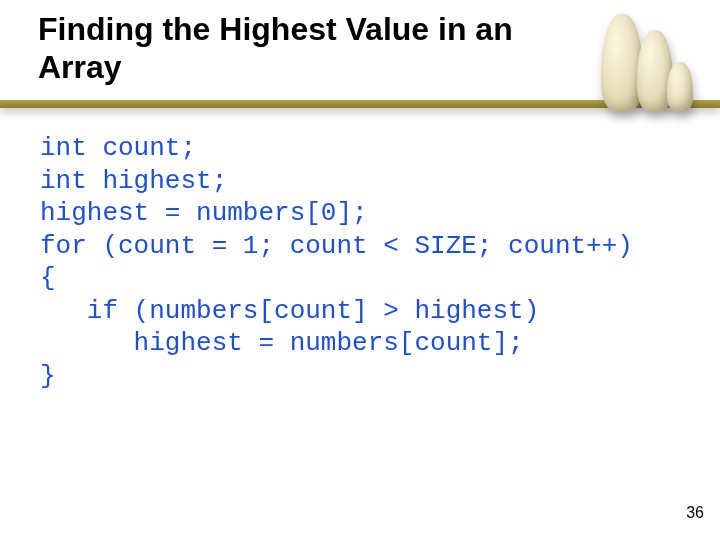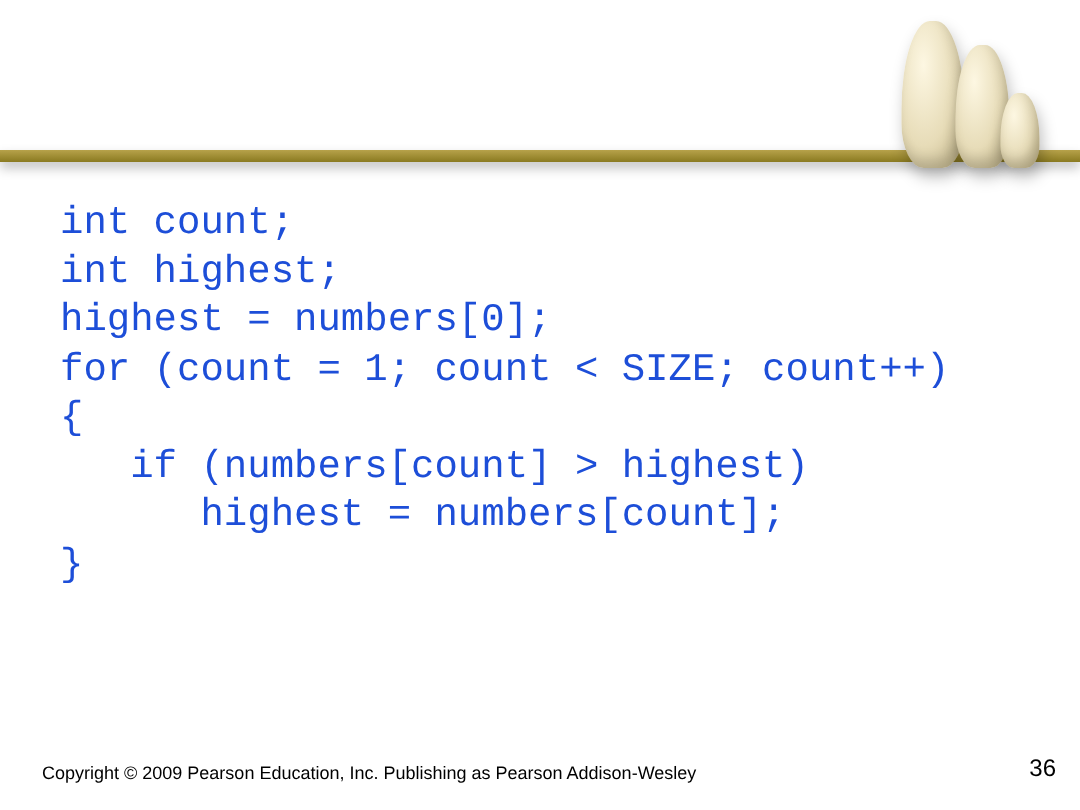--- a/index.html
+++ b/index.html
@@ -96,35 +96,37 @@
     bottom: 18px;
     font-size: 16px;
     color: #000;
   }
 </style>
 </head>
 <body>
 
 <div class="slide">
 
+  <div class="title-area">
+    <h1>Finding the Highest Value in an Array</h1>
+  </div>
 
   <div class="chess-img" aria-label="chess pieces">
     <span class="piece king"></span>
     <span class="piece queen"></span>
     <span class="piece pawn"></span>
   </div>
 
   <div class="accent-bar"></div>
 
   <div class="code-block"><span>int count;</span>
 <span>int highest;</span>
 <span>highest = numbers[0];</span>
 <span>for (count = 1; count &lt; SIZE; count++)</span>
 <span>{</span>
 <span>   if (numbers[count] &gt; highest)</span>
 <span>      highest = numbers[count];</span>
 <span>}</span></div>
 
 
-  <div class="footer-left">Copyright © 2009 Pearson Education, Inc. Publishing as Pearson Addison-Wesley</div>
   <div class="footer-right">36</div>
 
 </div>
 
 </body></html>

